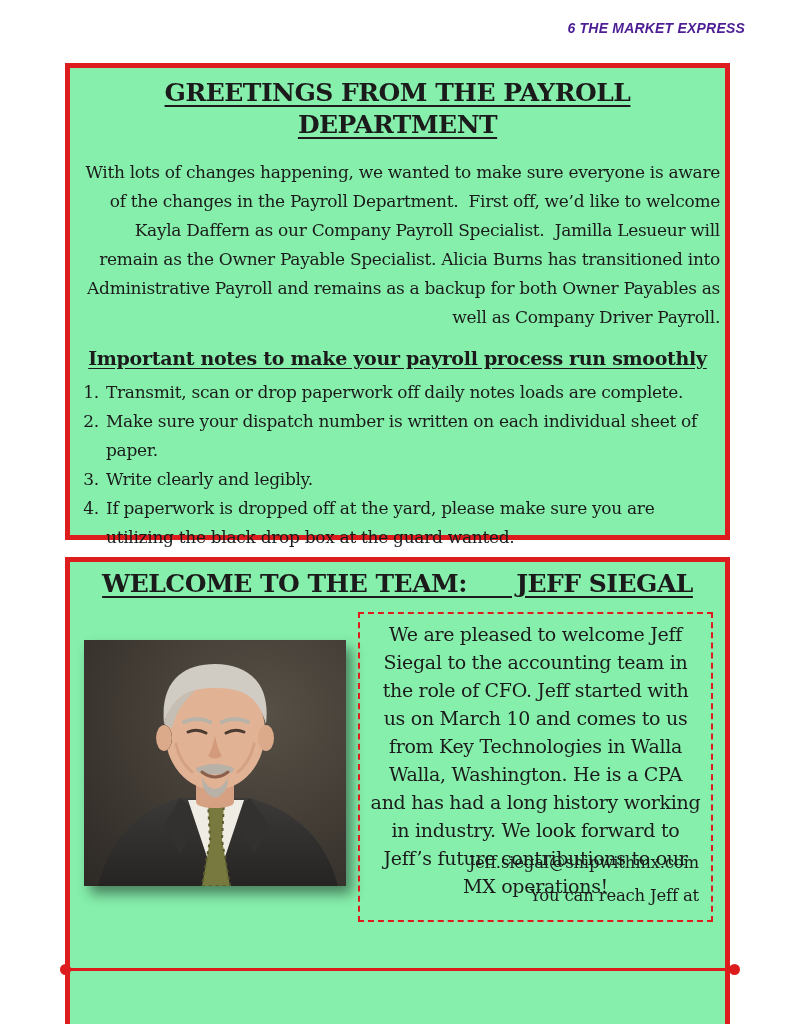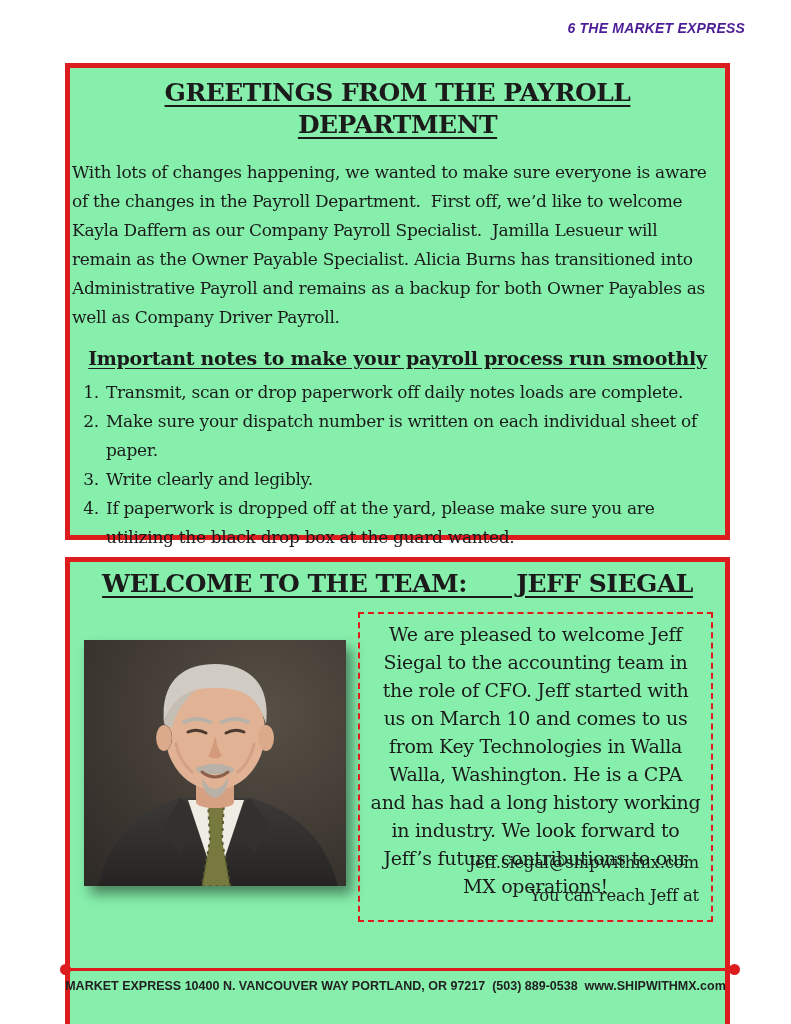--- a/index.html
+++ b/index.html
@@ -41,21 +41,21 @@
     font-size:25px;line-height:32px;
     letter-spacing:-.5px;
     text-decoration:underline;
     text-underline-offset:4px;
   }
   .box-welcome .sec-title{font-size:25px;margin-top:6px;}
 
   .intro{
     margin:17px 5px 0 2px;
     font-size:17px;line-height:29px;letter-spacing:-.3px;
-    text-align:left;
+    text-align:right;
   }
   .notes-heading{
     margin:13px 0 0;
     text-align:center;font-weight:bold;
     font-size:19px;line-height:26px;letter-spacing:-.3px;
     text-decoration:underline;text-underline-offset:3px;
   }
   ol.notes{
     margin:7px 4px 0 8px;
     padding-left:26px;
@@ -201,15 +201,14 @@
         <div>Jeff.siegal@shipwithmx.com</div>
         <div>You can reach Jeff at</div>
       </div>
     </div>
   </section>
 
   <div class="footer-rule">
     <span class="dot dot-left"></span>
     <span class="dot dot-right"></span>
   </div>
-  <div class="footer-text prewrap">MARKET EXPRESS 10400 N. VANCOUVER WAY PORTLAND, OR 97217  (503) 889-0538  www.SHIPWITHMX.com</div>
 
 </div>
 
 </body></html>

